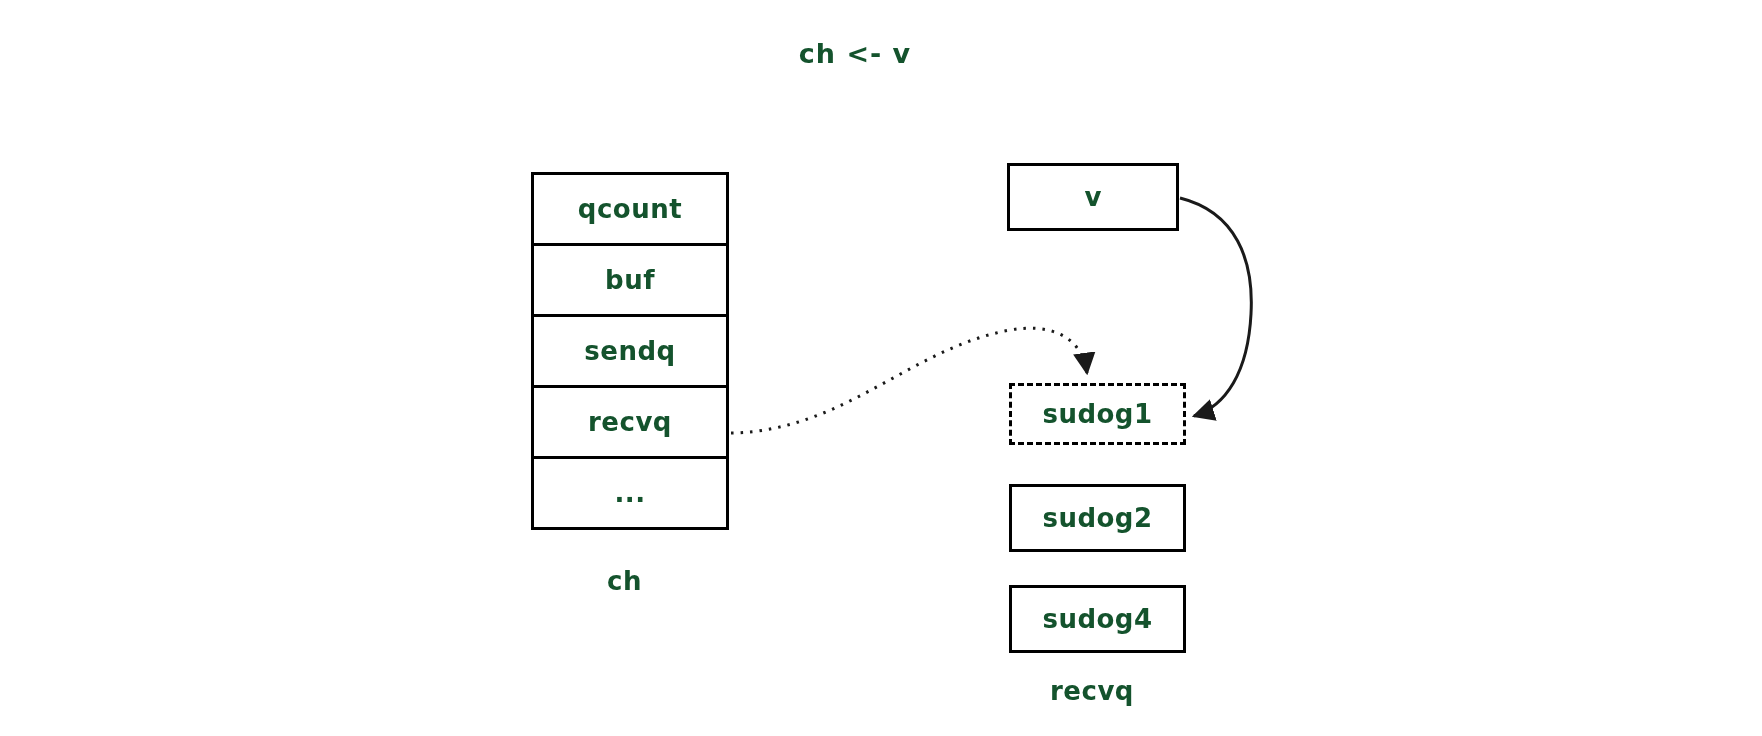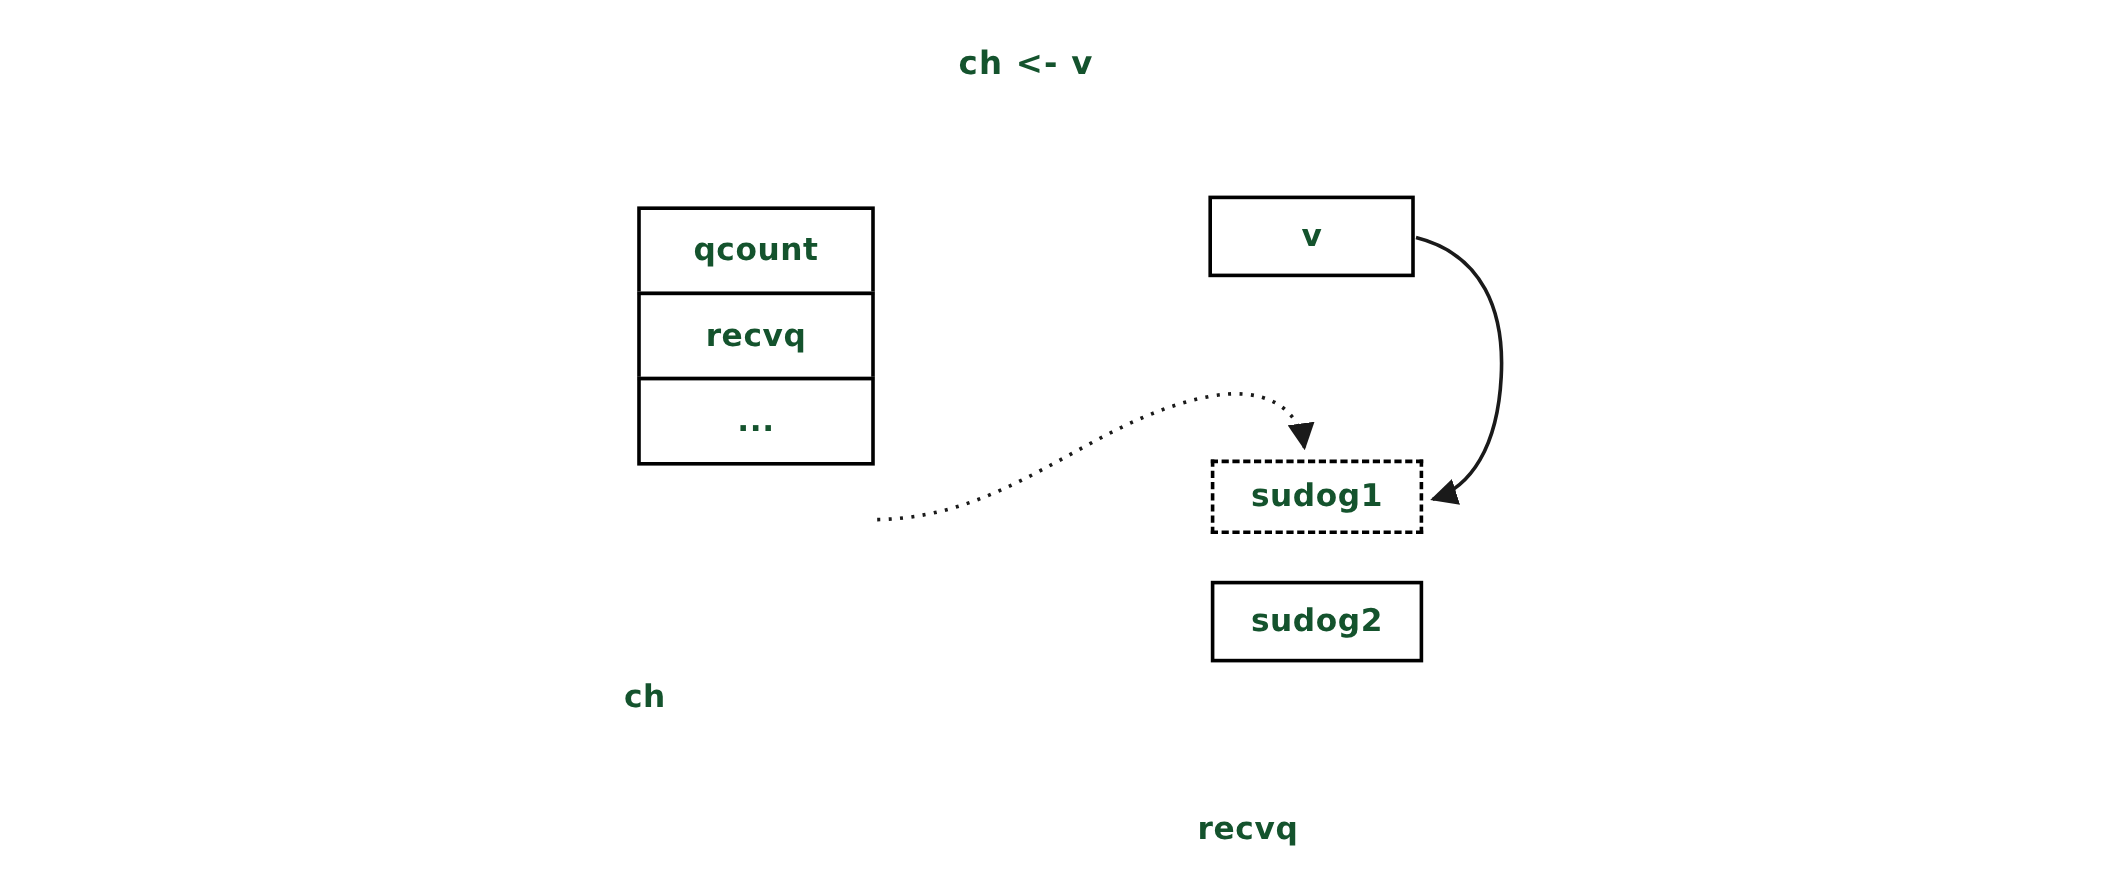--- a/index.html
+++ b/index.html
@@ -71,20 +71,21 @@
   #recvq-stack .cell { height: 68px; }
   #recvq-stack .cell.dashed {
     border-style: dashed;
     height: 62px;
     margin-bottom: 3px;
   }
   #recvq-stack .cell.dashed + .cell { margin-top: 0; }
 
   .struct-label {
     position: absolute;
+    text-align: center;
     font-size: 26px;
     font-weight: bold;
     letter-spacing: 0.5px;
   }
   #ch-label    { left: 520px; top: 566px; width: 209px; }
   #recvq-label { left: 998px; top: 676px; width: 188px; }
 
   #arrow-layer {
     position: absolute;
     left: 0; top: 0;
@@ -95,32 +96,35 @@
 </style>
 </head>
 <body>
 
 <div id="canvas">
 
   <div class="title">ch &lt;- v</div>
 
   <div class="stack" id="ch-stack">
     <div class="cell">qcount</div>
+    <div class="cell">buf</div>
+    <div class="cell">sendq</div>
     <div class="cell">recvq</div>
     <div class="cell">...</div>
   </div>
   <div class="struct-label" id="ch-label">ch</div>
 
   <div id="v-box">
     <span>v</span>
   </div>
 
   <div class="stack" id="recvq-stack">
     <div class="cell dashed">sudog1</div>
     <div class="cell">sudog2</div>
+    <div class="cell">sudog4</div>
   </div>
   <div class="struct-label" id="recvq-label">recvq</div>
 
   <svg id="arrow-layer" viewBox="0 0 1762 736" xmlns="http://www.w3.org/2000/svg">
     <defs>
       <marker id="arrowhead" viewBox="0 0 10 10" refX="9" refY="5" markerWidth="7.5" markerHeight="7.5" orient="auto">
         <path d="M0,0 L10,5 L0,10 Z" fill="#1a1a1a"></path>
       </marker>
     </defs>
 

